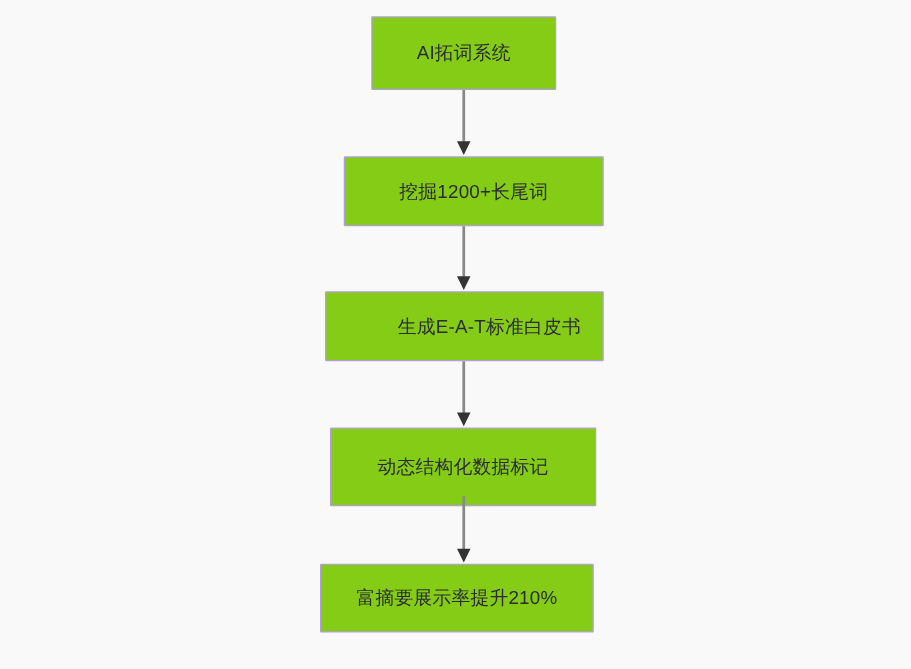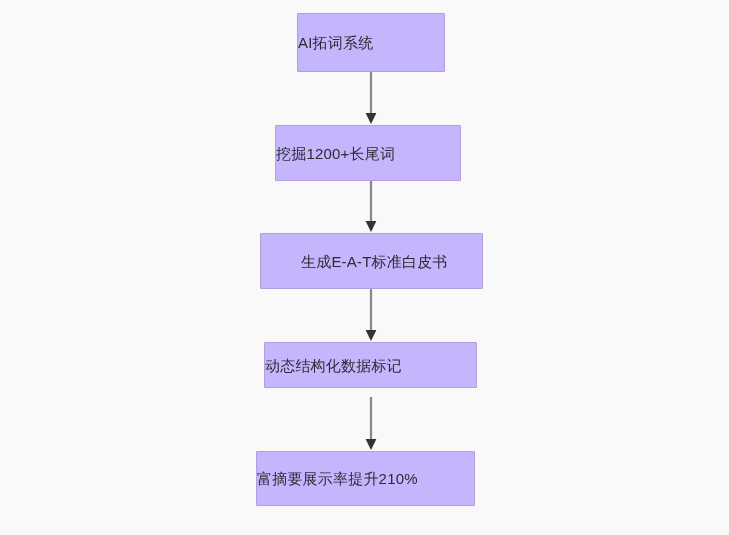--- a/index.html
+++ b/index.html
@@ -16,25 +16,26 @@
   }
   #flow-canvas {
     position: relative;
     width: 729px;
     height: 535px;
     background: #f9f9f9;
   }
   .node {
     position: absolute;
     box-sizing: border-box;
-    background: #c4b5fd;
+    background: #84cc16;
     border: 1.4px solid #b39ddd;
     border-radius: 1px;
     display: flex;
     align-items: center;
+    justify-content: center;
     color: #2b2b33;
     font-size: 15px;
     letter-spacing: 0.2px;
     white-space: nowrap;
     line-height: 1;
   }
   .node-label {
     display: block;
     text-align: center;
   }
@@ -56,21 +57,21 @@
     <span class="node-label">AI拓词系统</span>
   </div>
 
   <div class="connector" style="left:361px; top:72px; height:53px;">
     <svg width="20" height="53" viewBox="0 0 20 53" aria-hidden="true">
       <line x1="10" y1="0" x2="10" y2="45" stroke="#888888" stroke-width="2.2"></line>
       <polygon points="10,52 4.6,41 15.4,41" fill="#333333"></polygon>
     </svg>
   </div>
 
-  <div class="node" id="node-2" style="left:275px; top:125px; width:186px; height:56px;">
+  <div class="node" id="node-2" style="left:275px; top:125px; width:208px; height:56px;">
     <span class="node-label">挖掘1200+长尾词</span>
   </div>
 
   <div class="connector" style="left:361px; top:181px; height:52px;">
     <svg width="20" height="52" viewBox="0 0 20 52" aria-hidden="true">
       <line x1="10" y1="0" x2="10" y2="44" stroke="#888888" stroke-width="2.2"></line>
       <polygon points="10,51 4.6,40 15.4,40" fill="#333333"></polygon>
     </svg>
   </div>
 
@@ -78,21 +79,21 @@
     <span class="node-label">生成E-A-T标准白皮书</span>
   </div>
 
   <div class="connector" style="left:361px; top:289px; height:53px;">
     <svg width="20" height="53" viewBox="0 0 20 53" aria-hidden="true">
       <line x1="10" y1="0" x2="10" y2="45" stroke="#888888" stroke-width="2.2"></line>
       <polygon points="10,52 4.6,41 15.4,41" fill="#333333"></polygon>
     </svg>
   </div>
 
-  <div class="node" id="node-4" style="left:264px; top:342px; width:213px; height:46px;">
+  <div class="node" id="node-4" style="left:264px; top:342px; width:213px; height:63px;">
     <span class="node-label">动态结构化数据标记</span>
   </div>
 
   <div class="connector" style="left:361px; top:397px; height:54px;">
     <svg width="20" height="54" viewBox="0 0 20 54" aria-hidden="true">
       <line x1="10" y1="0" x2="10" y2="46" stroke="#888888" stroke-width="2.2"></line>
       <polygon points="10,53 4.6,42 15.4,42" fill="#333333"></polygon>
     </svg>
   </div>
 

